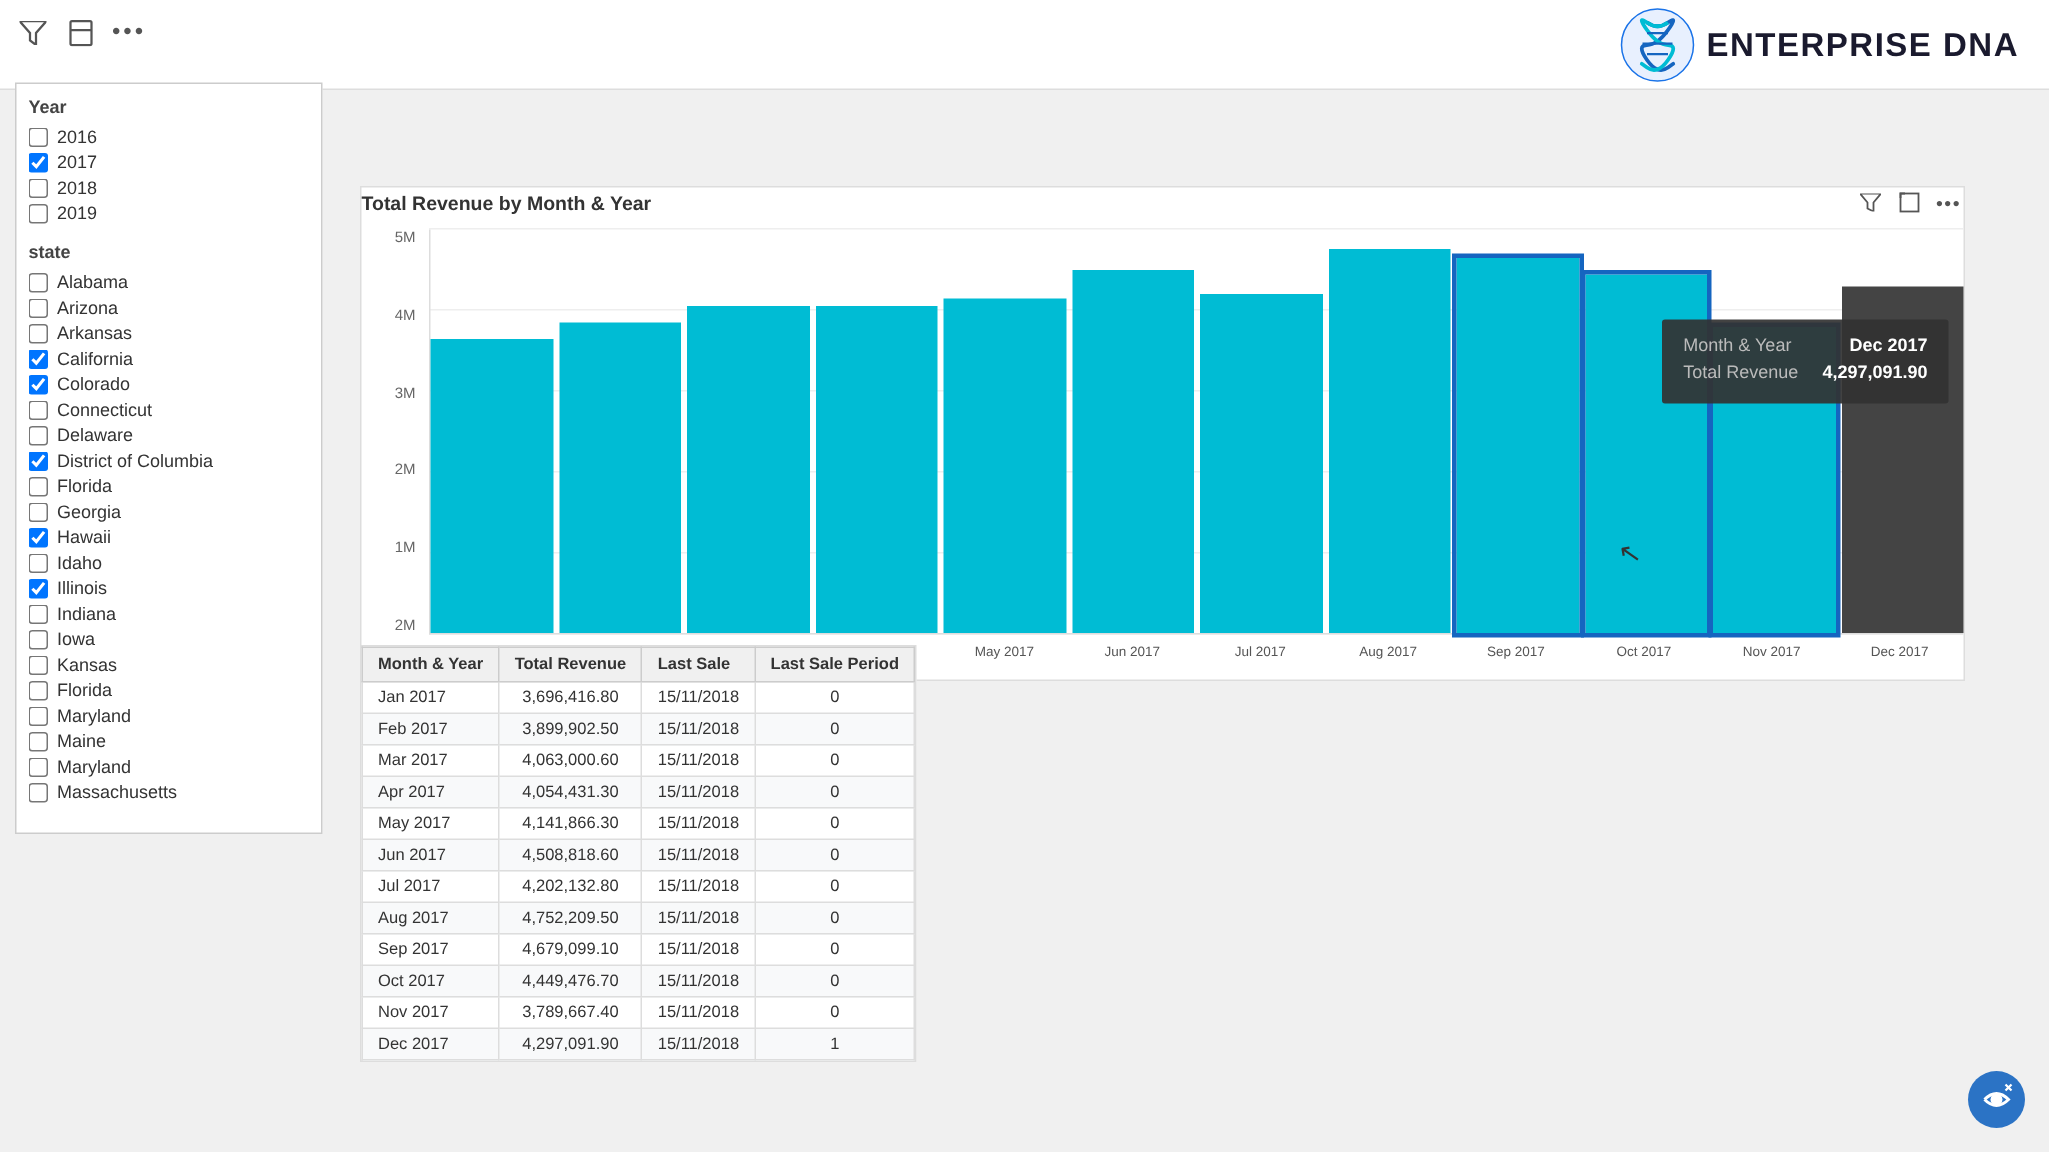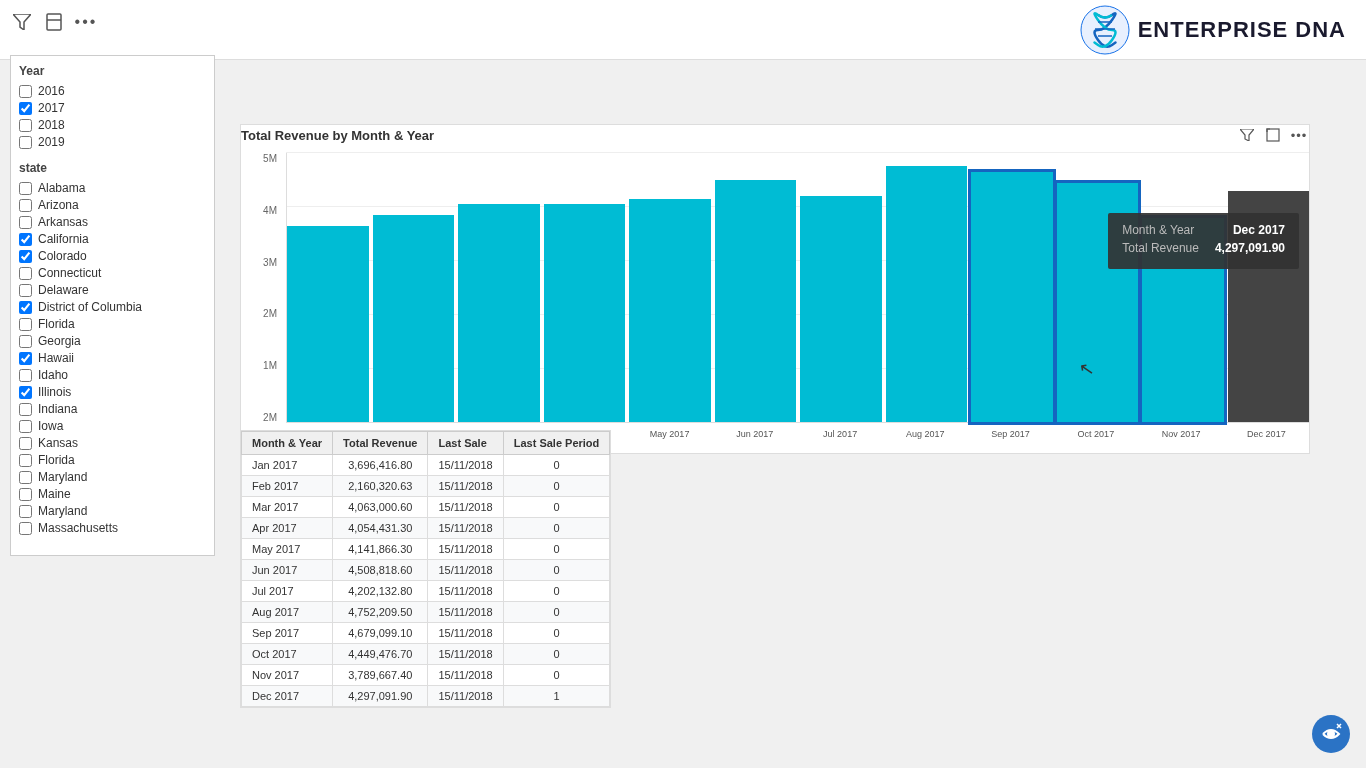--- a/index.html
+++ b/index.html
@@ -604,21 +604,21 @@
     </thead>
     <tbody id="table-body">
     <tr>
           <td>Jan 2017</td>
           <td class="numeric">3,696,416.80</td>
           <td class="center">15/11/2018</td>
           <td class="center">0</td>
         </tr>
         <tr style="background: rgb(248, 249, 250);">
           <td>Feb 2017</td>
-          <td class="numeric">2,160,320.63</td>
+          <td class="numeric">3,899,902.50</td>
           <td class="center">15/11/2018</td>
           <td class="center">0</td>
         </tr>
         <tr>
           <td>Mar 2017</td>
           <td class="numeric">4,063,000.60</td>
           <td class="center">15/11/2018</td>
           <td class="center">0</td>
         </tr>
         <tr style="background: rgb(248, 249, 250);">

